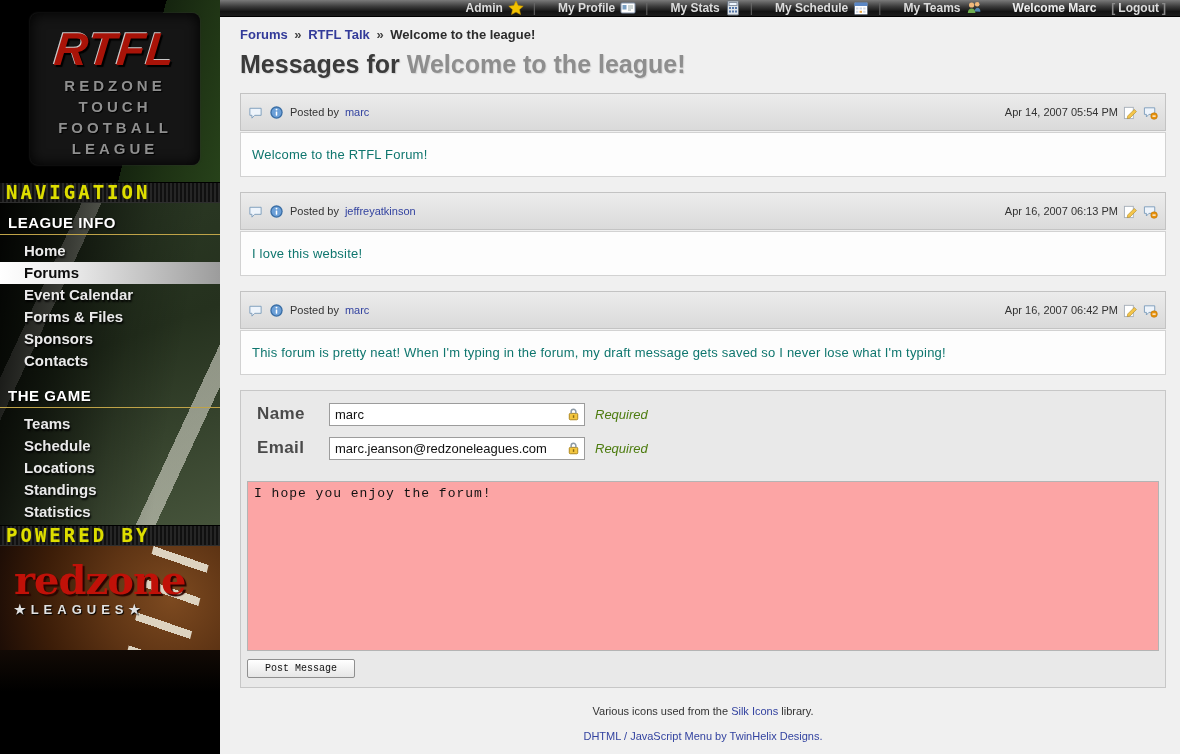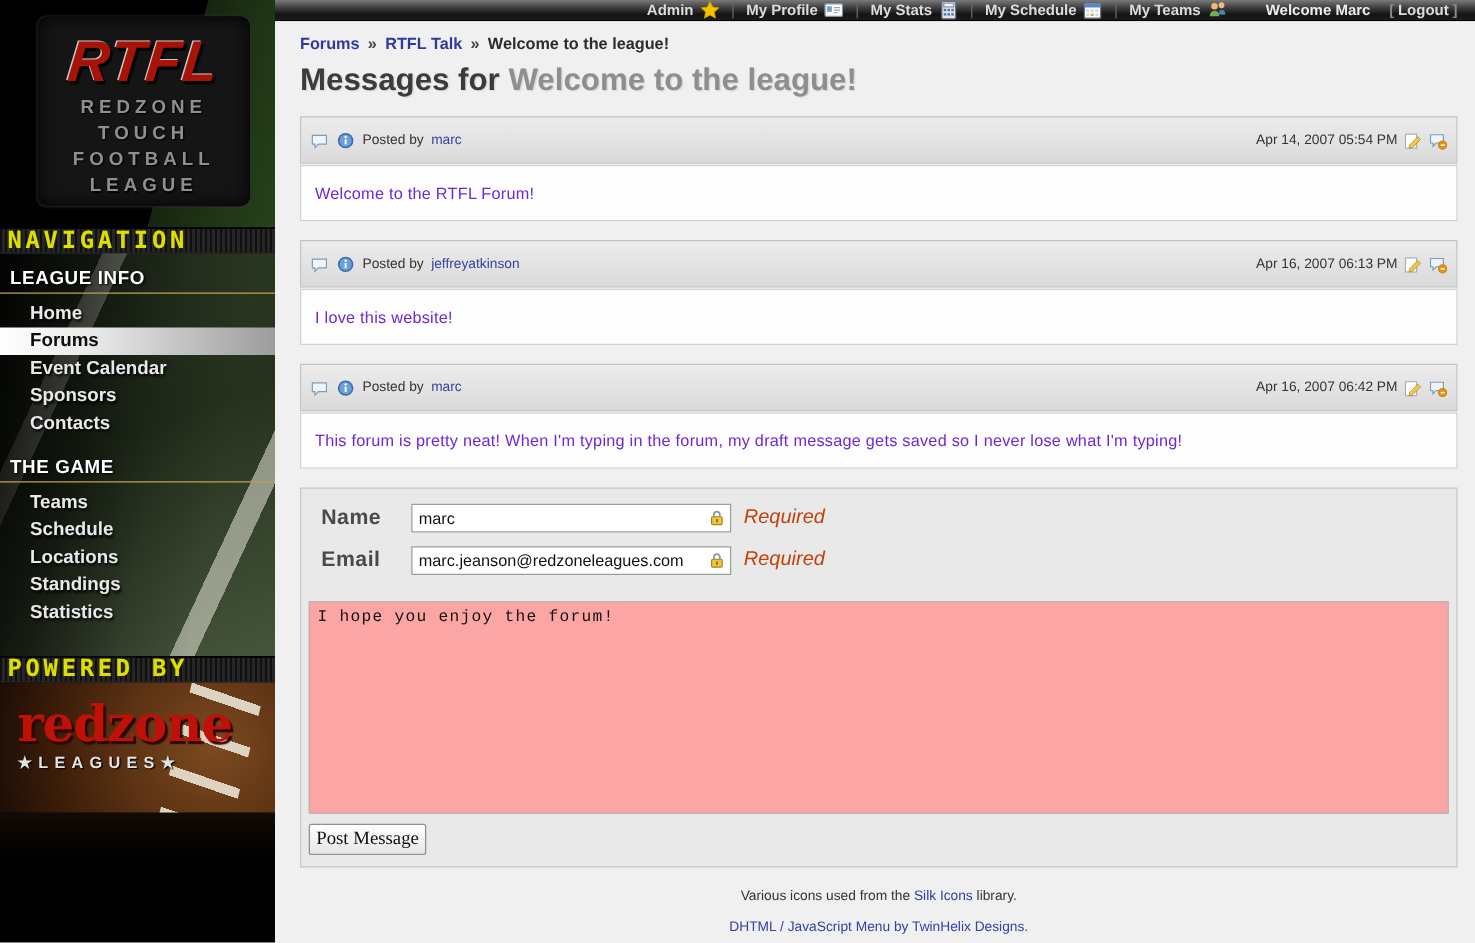--- a/index.html
+++ b/index.html
@@ -31,21 +31,21 @@
     background:radial-gradient(circle at 78% 50%, #7d4a20 0%, #5e3414 38%, #3c1d08 72%, #1d0d06 100%); }
   .powered::before { content:""; position:absolute; top:-12px; right:22px; width:58px; height:140px; transform:rotate(14deg);
     background:repeating-linear-gradient(5deg, transparent 0 12px, #e7e0cf 12px 20px, transparent 20px 34px); opacity:.92; }
   .powered-name { font-family:"DejaVu Serif", serif; font-weight:bold; font-size:40px; line-height:40px; color:#c01108; letter-spacing:-1px; text-shadow:2px 2px 1px #2a0500; position:relative; }
   .powered-sub { font-size:13px; font-weight:bold; color:#e2e2e2; letter-spacing:5px; margin-top:2px; text-shadow:1px 1px 1px #000; position:relative; }
   .sidebar-fill { flex:1; background:linear-gradient(180deg,#120a05, #000 40%); }
 
   
   .main { flex:1; display:flex; flex-direction:column; }
   .topbar { height:30px; background:linear-gradient(#7a7a7a 0%, #3c3c3c 40%, #141414 72%, #1c1c1c 100%); border-bottom:1px solid #000; display:flex; align-items:center; justify-content:flex-end; padding-right:14px; gap:9px; }
-  .tb-item { display:flex; align-items:center; gap:5px; color:#dcdcdc; font-size:12px; font-weight:bold; text-decoration:none; cursor:pointer; }
+  .tb-item { display:flex; align-items:center; gap:5px; color:#dcdcdc; font-size:12px; font-weight:bold; text-decoration:none; cursor:pointer;margin-left:13px; }
   .tb-sep { color:#6a6a6a; font-size:12px; }
   .tb-welcome { color:#ededed; font-size:12px; font-weight:bold; margin-left:22px; }
   .tb-logout { display:flex; align-items:center; gap:3px; margin-left:6px; }
   .tb-bracket { color:#8a8a8a; font-size:12px; font-weight:bold; }
   .tb-logout-link { color:#dcdcdc; font-size:12px; font-weight:bold; cursor:pointer; }
   .icon16 { width:16px; height:16px; display:inline-block; vertical-align:middle; }
   .icon14 { width:15px; height:15px; display:inline-block; vertical-align:middle; }
 
   .content { flex:1; background:#f0f0f0; padding:8px 14px 0 20px; }
 
@@ -53,31 +53,31 @@
   .breadcrumb a { color:#323a99; text-decoration:none; cursor:pointer; }
   .crumb-sep { color:#444; padding:0 3px; }
 
   .page-title { font-size:25px; font-weight:bold; color:#3b3b3b; margin:4px 0 14px 0; text-shadow:1px 1px 1px #d5d5d5; }
   .page-title .topic { color:#8e8e8e; }
 
   .msg { margin-bottom:15px; }
   .msg-header { height:38px; display:flex; align-items:center; gap:6px; background:linear-gradient(#ececec,#dadada); border:1px solid #c3c3c3; padding:0 7px; font-size:11px; color:#333; }
   .msg-header .author { color:#3343a0; text-decoration:none; cursor:pointer; }
   .msg-right { margin-left:auto; display:flex; align-items:center; gap:5px; font-size:11px; color:#333; }
-  .msg-body { background:#fdfdfd; border:1px solid #d2d2d2; margin-top:1px; padding:14px 11px; font-size:13px; color:#6d28d9; letter-spacing:.2px; }
+  .msg-body { background:#fdfdfd; border:1px solid #d2d2d2; margin-top:1px; padding:14px 11px; font-size:13px; color:#0f766e; letter-spacing:.2px; }
 
   .form-panel { background:#e9e9e9; border:1px solid #c7c7c7; padding:6px; }
   .form-row { display:flex; align-items:center; height:34px; }
   .form-label { width:82px; padding-left:10px; font-size:17px; font-weight:bold; color:#4a4a4a; letter-spacing:.4px; }
   .input-wrap { position:relative; }
   .input-wrap input { width:256px; height:23px; border:1px solid #9c9c9c; background:#fff; font-family:"Liberation Sans", sans-serif; font-size:13px; color:#111; padding:2px 24px 2px 5px; }
   .input-lock { position:absolute; right:4px; top:4px; }
-  .required { font-size:16px; font-style:italic; color:#c2410c; margin-left:10px; }
+  .required { font-size:13px; font-style:italic; color:#4d7c0f; margin-left:10px; }
   .form-textarea { display:block; width:100%; height:170px; margin-top:16px; border:1px solid #b4b4b4; background:#fca5a5; font-family:"Liberation Mono", monospace; font-size:13px; color:#111; padding:4px 6px; resize:none; letter-spacing:1px; }
-  .post-btn { margin:8px 0 3px 0; padding:3px 5px; font-family:Liberation Serif, serif; font-size:15px; color:#111; background:linear-gradient(#ffffff,#e6e6e6); border:1px solid #8f8f8f; border-radius:2px; cursor:pointer; }
+  .post-btn { margin:8px 0 3px 0; padding:3px 17px; font-family:Liberation Mono, monospace; font-size:10px; color:#111; background:linear-gradient(#ffffff,#e6e6e6); border:1px solid #8f8f8f; border-radius:2px; cursor:pointer; }
 
   .footer { text-align:center; padding-top:17px; font-size:11px; color:#333; }
   .footer .line { margin-bottom:13px; }
   .footer a { color:#3343a0; text-decoration:none; cursor:pointer; }
 </style>
 </head>
 <body>
 
 <svg width="0" height="0" style="position:absolute">
   <defs>
@@ -156,20 +156,21 @@
       </div>
     </div>
 
     <div class="led-bar">NAVIGATION</div>
 
     <nav class="menu">
       <div class="menu-title">LEAGUE INFO</div>
       <a class="menu-item">Home</a>
       <a class="menu-item active">Forums</a>
       <a class="menu-item">Event Calendar</a>
+      <a class="menu-item">Forms &amp; Files</a>
       <a class="menu-item">Sponsors</a>
       <a class="menu-item">Contacts</a>
 
       <div class="menu-title second">THE GAME</div>
       <a class="menu-item">Teams</a>
       <a class="menu-item">Schedule</a>
       <a class="menu-item">Locations</a>
       <a class="menu-item">Standings</a>
       <a class="menu-item">Statistics</a>
     </nav>

